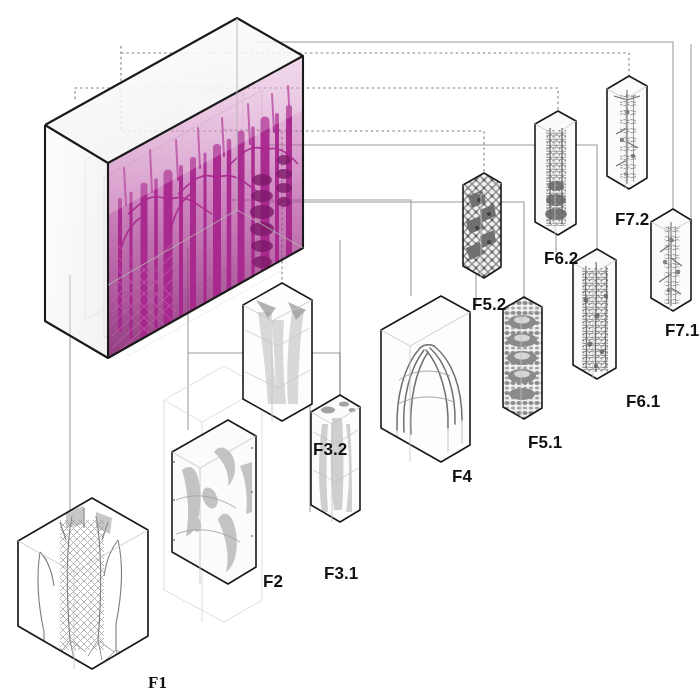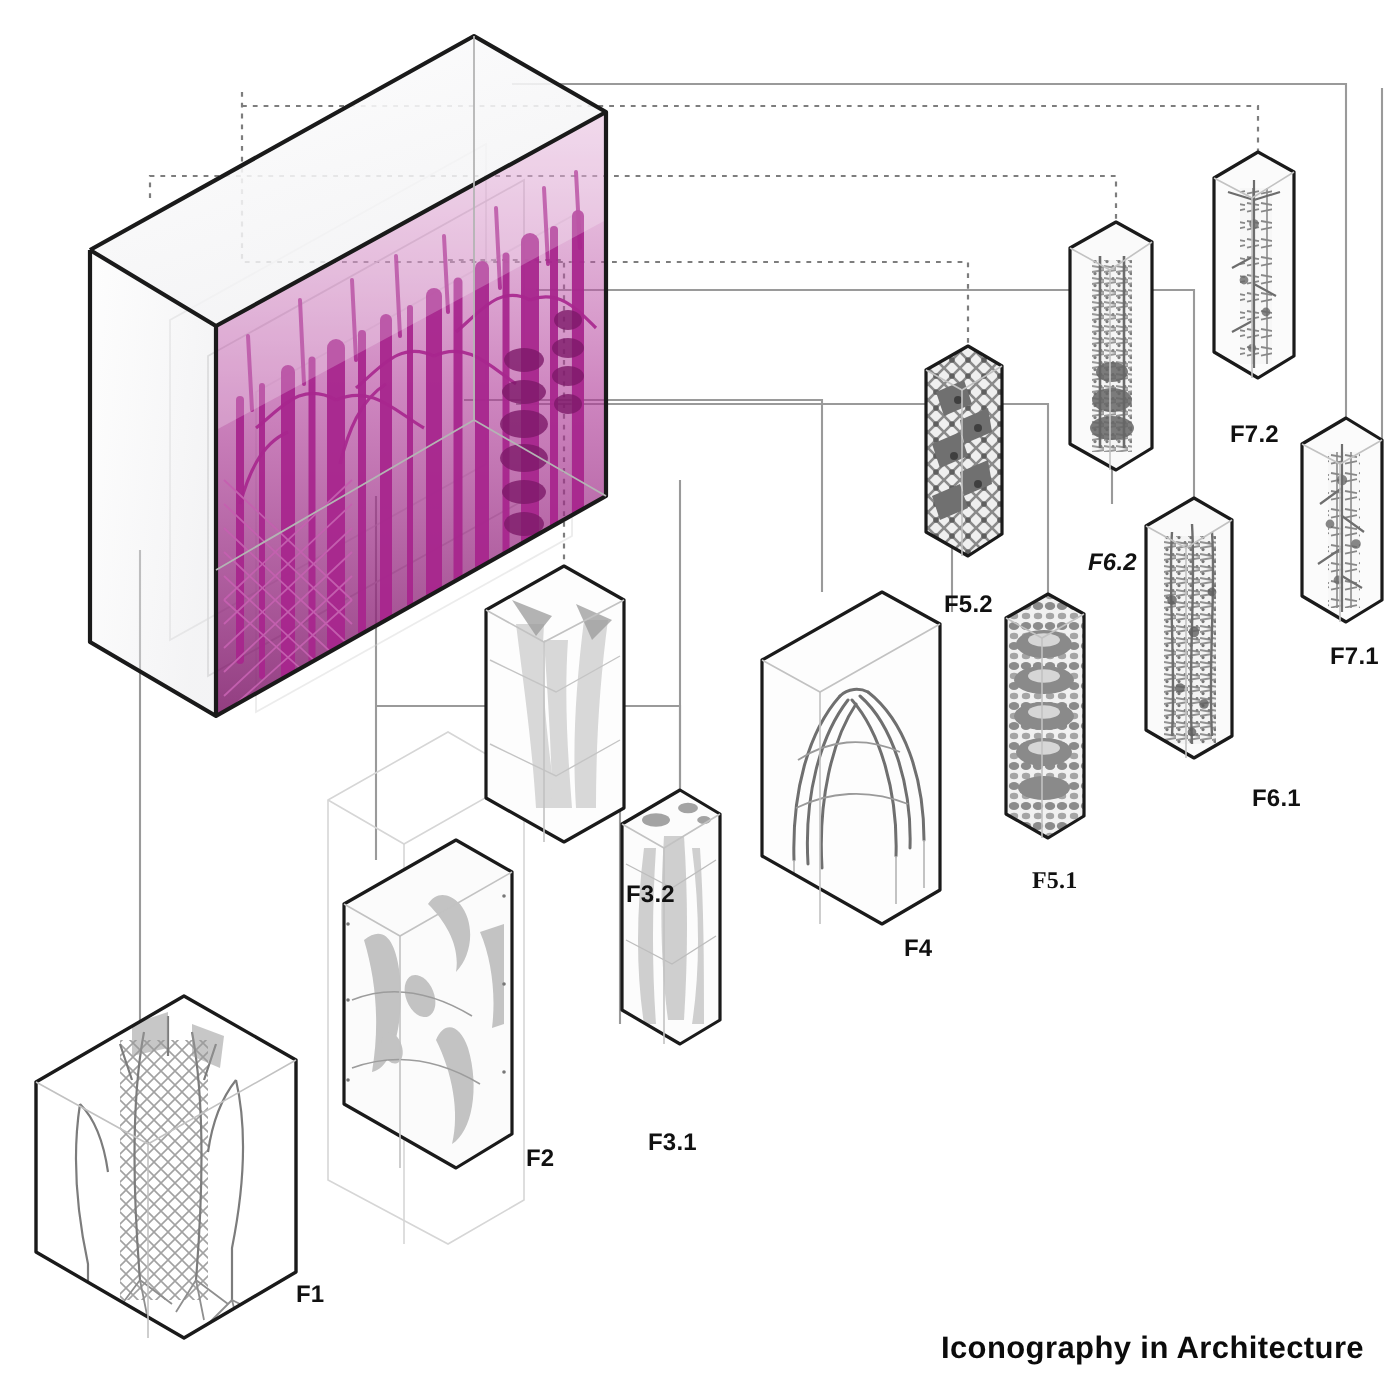--- a/index.html
+++ b/index.html
@@ -21,21 +21,21 @@
   #diagram {
     position: absolute;
     left: 0;
     top: 0;
     width: 700px;
     height: 700px;
   }
   .fig-label {
     position: absolute;
     font-family: "Liberation Sans", sans-serif;
-    font-size: 12px;
+    font-size: 17px;
     font-weight: bold;
     color: #111111;
     letter-spacing: 0.1px;
     white-space: nowrap;
     line-height: 1;
   }
   #title {
     position: absolute;
     right: 18px;
     bottom: 16px;
@@ -574,27 +574,26 @@
         </g>
       </g>
       <polygon points="607,89 629,76 647,86 647,178 629,189 607,176" fill="none" stroke="#1a1a1a" stroke-width="1.6" stroke-linejoin="round"></polygon>
       <g fill="none" stroke="#c2c2c2" stroke-width="0.8">
         <polyline points="607,89 626,99 647,86"></polyline>
           <polyline points="626,99 626,189"></polyline>
       </g>
     </g>
   </svg>
 
-  <div class="fig-label" style="left:148px; top:641px;">F1</div>
+  <div class="fig-label" style="left:148px; top:674px;font-family:Liberation Serif, serif;">F1</div>
   <div class="fig-label" style="left:263px; top:573px;">F2</div>
   <div class="fig-label" style="left:324px; top:541px;margin-top:24px;">F3.1</div>
   <div class="fig-label" style="left:276px; top:441px;padding-left:37px;">F3.2</div>
   <div class="fig-label" style="left:452px; top:468px;">F4</div>
-  <div class="fig-label" style="left:516px; top:434px;font-family:Liberation Serif, serif;">F5.1</div>
+  <div class="fig-label" style="left:528px; top:434px;">F5.1</div>
   <div class="fig-label" style="left:472px; top:296px;">F5.2</div>
   <div class="fig-label" style="left:585px; top:393px;padding-left:41px;">F6.1</div>
-  <div class="fig-label" style="left:544px; top:275px;font-style:italic;">F6.2</div>
+  <div class="fig-label" style="left:544px; top:250px;">F6.2</div>
   <div class="fig-label" style="left:665px; top:322px;text-align:right;">F7.1</div>
   <div class="fig-label" style="left:615px; top:211px;">F7.2</div>
 
-  <div id="title">Iconography in Architecture</div>
 
 </div>
 
 </body></html>

